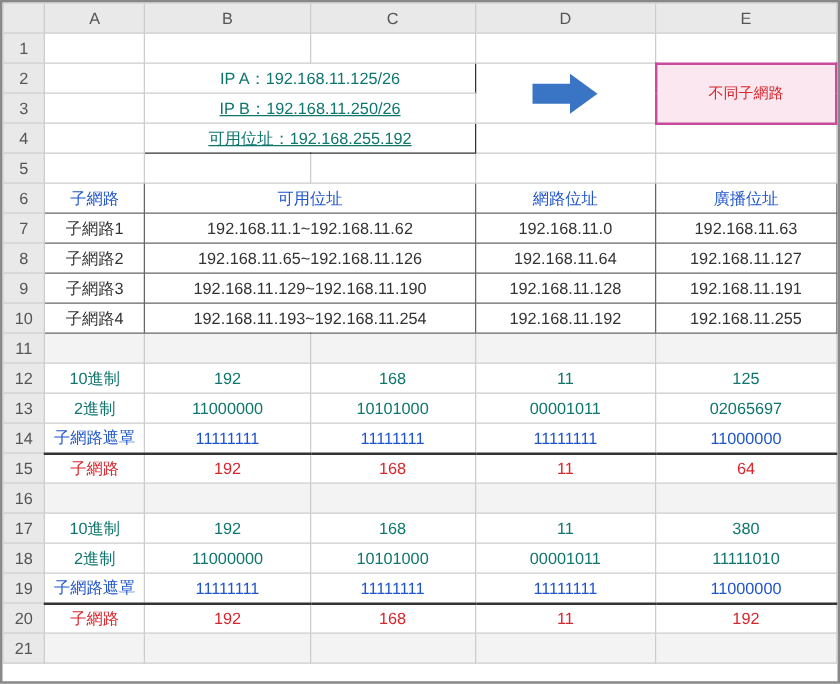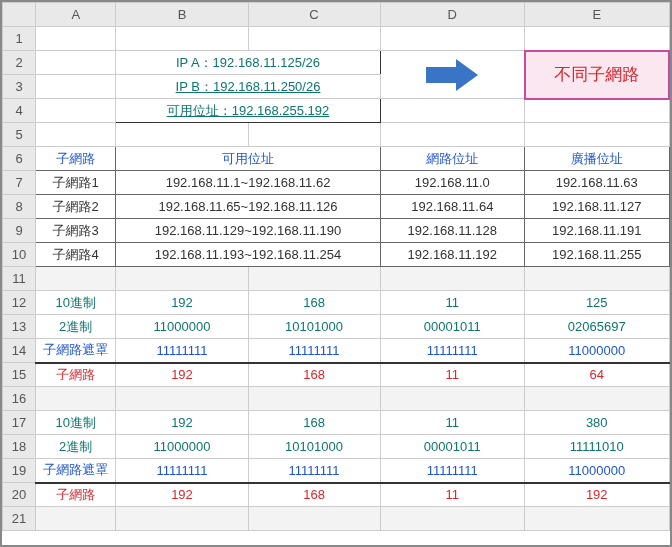--- a/index.html
+++ b/index.html
@@ -64,21 +64,21 @@
   .tb  { border: 1px solid #666 !important; }
 
   
   .sepB { border-bottom: 2px solid #333 !important; }
 
   
   .result {
     background: #fae7ef;
     border: 2px solid #c94b9b !important;
     color: #d8262d;
-    font-size: 17px;
+    font-size: 12px;
   }
 
   
   .arrow {
     position: relative;
   }
   .arrow svg { display:block; margin:auto; }
 
   .r11, .r16, .r21 { background: #f3f3f3; }
 </style>

